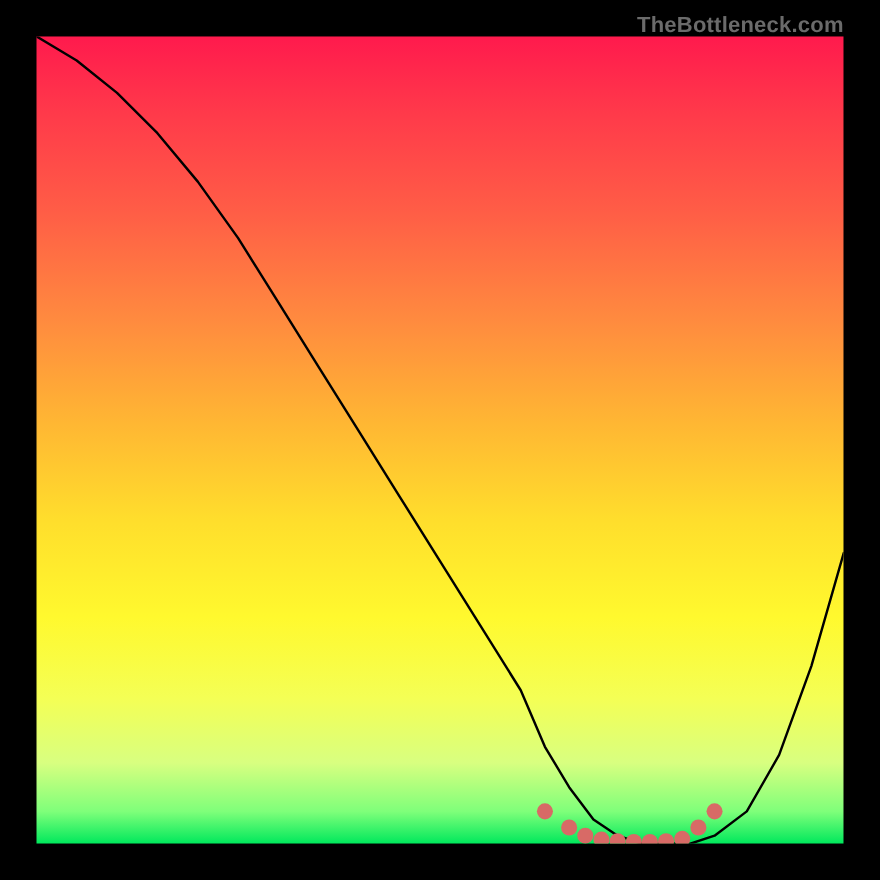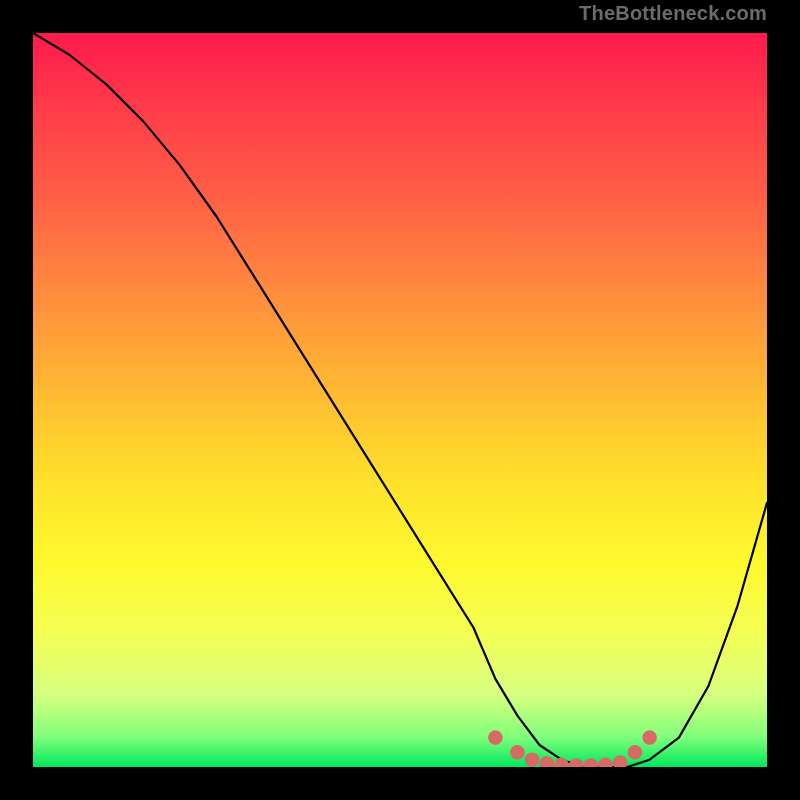--- a/index.html
+++ b/index.html
@@ -40,21 +40,21 @@
       #7fff7a 96%,
       #00e85c 100%
     );
   }
   .curve-svg {
     position: absolute;
     inset: 0;
   }
   .watermark {
     position: absolute;
-    top: 2px;
+    top: 12px;
     right: 33px;
     color: #6b6b6b;
     font-size: 20px;
     font-weight: 600;
     letter-spacing: 0.2px;
   }
 </style>
 </head>
 <body>
 

